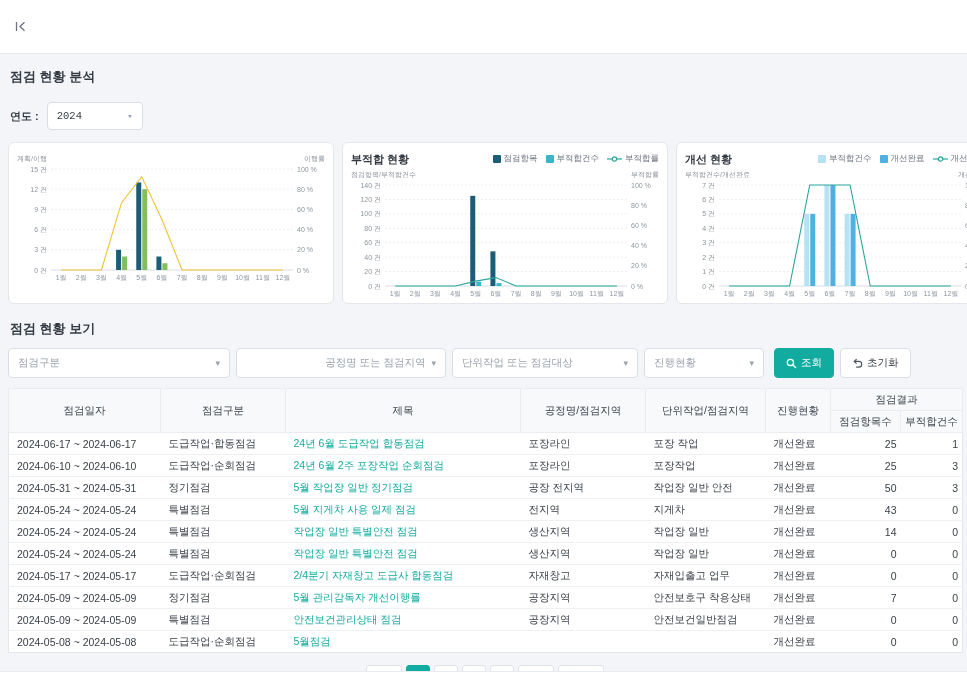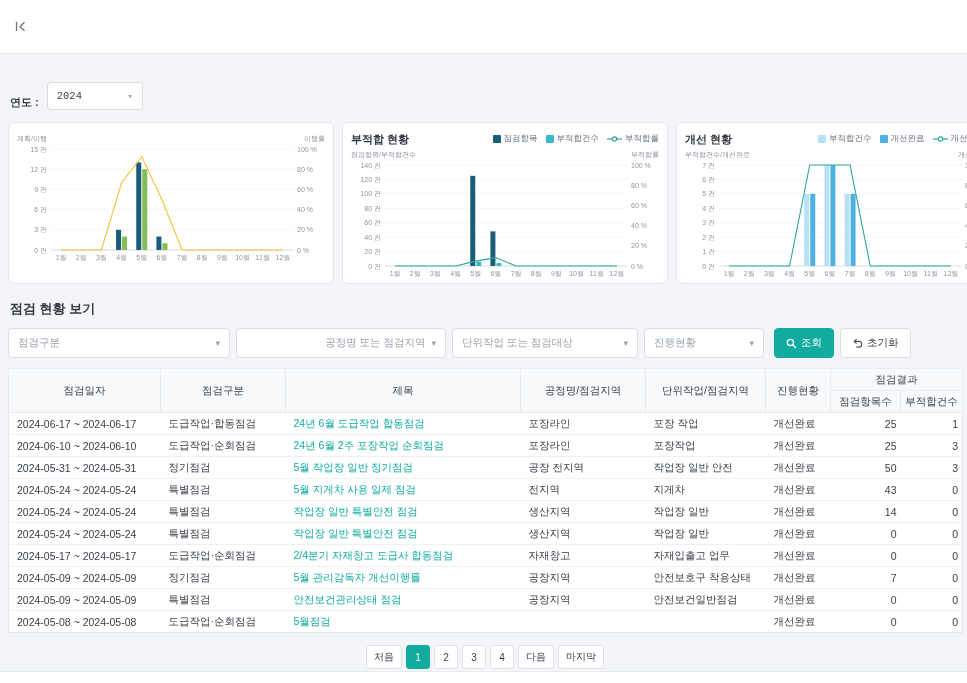--- a/index.html
+++ b/index.html
@@ -3,21 +3,21 @@
 <meta charset="utf-8">
 <style>
   * { margin:0; padding:0; box-sizing:border-box; }
   html,body { width:967px; height:683px; overflow:hidden; background:#fff;
     font-family:"Liberation Sans", sans-serif; }
   .topbar { height:54px; background:#fff; border-bottom:1px solid #e8ebee;
     display:flex; align-items:center; padding:0 14px; }
   .collapse-btn { display:flex; align-items:center; cursor:pointer; }
   .main { background:#f3f5f8; height:617px; padding:12px 0 0 8px; overflow:hidden; }
   .section-title { font-size:13px; font-weight:bold; color:#333a41; margin:2px 2px 10px; }
-  .year-row { display:flex; align-items:flex-end; gap:8px; margin:16px 2px 12px; }
+  .year-row { display:flex; align-items:center; gap:8px; margin:16px 2px 12px; }
   .year-label { font-size:11px; font-weight:bold; color:#333a41; }
   .select { background:#fff; border:1px solid #d9dee4; border-radius:4px; height:28px;
     display:flex; align-items:center; justify-content:space-between; padding:0 9px;
     font-size:10.5px; color:#3a4149; cursor:pointer; }
   .select .caret { color:#9aa3ad; font-size:9px; margin-left:6px; }
   .year-select { width:96px;font-family:Liberation Mono, monospace; }
   .charts-row { display:flex; gap:8px; }
   .chart-card { flex:none; width:326px; height:162px; background:#fff;
     border:1px solid #e3e7ec; border-radius:6px; padding:8px 8px 2px; }
   .chart-head { display:flex; align-items:center; height:16px; }
@@ -59,20 +59,21 @@
   <span class="collapse-btn">
     <svg width="13" height="11" viewBox="0 0 13 11">
       <line x1="2.5" y1="1" x2="2.5" y2="10" stroke="#6b7280" stroke-width="1.3"></line>
       <polyline points="10.5,1.2 6,5.5 10.5,9.8" fill="none" stroke="#6b7280" stroke-width="1.3"></polyline>
     </svg>
   </span>
 </div>
 
 <div class="main">
 
+  <div class="section-title">점검 현황 분석</div>
 
   <div class="year-row">
     <span class="year-label">연도 :</span>
     <div class="select year-select">
       <span>2024</span>
       <span class="caret">▾</span>
     </div>
   </div>
 
   <div class="charts-row">

